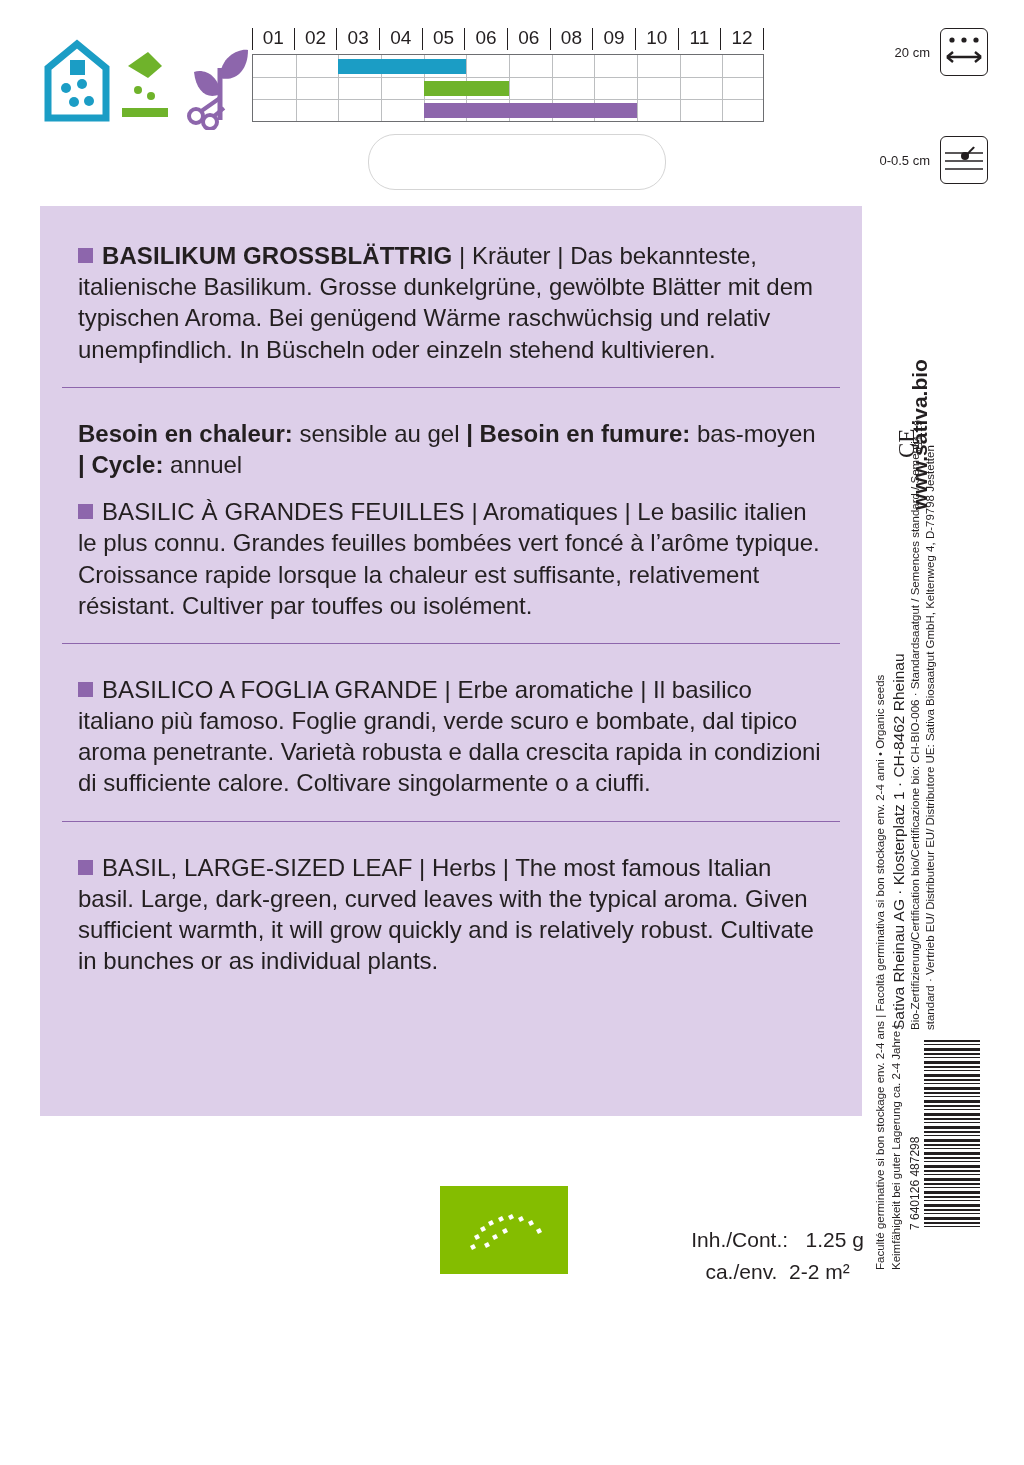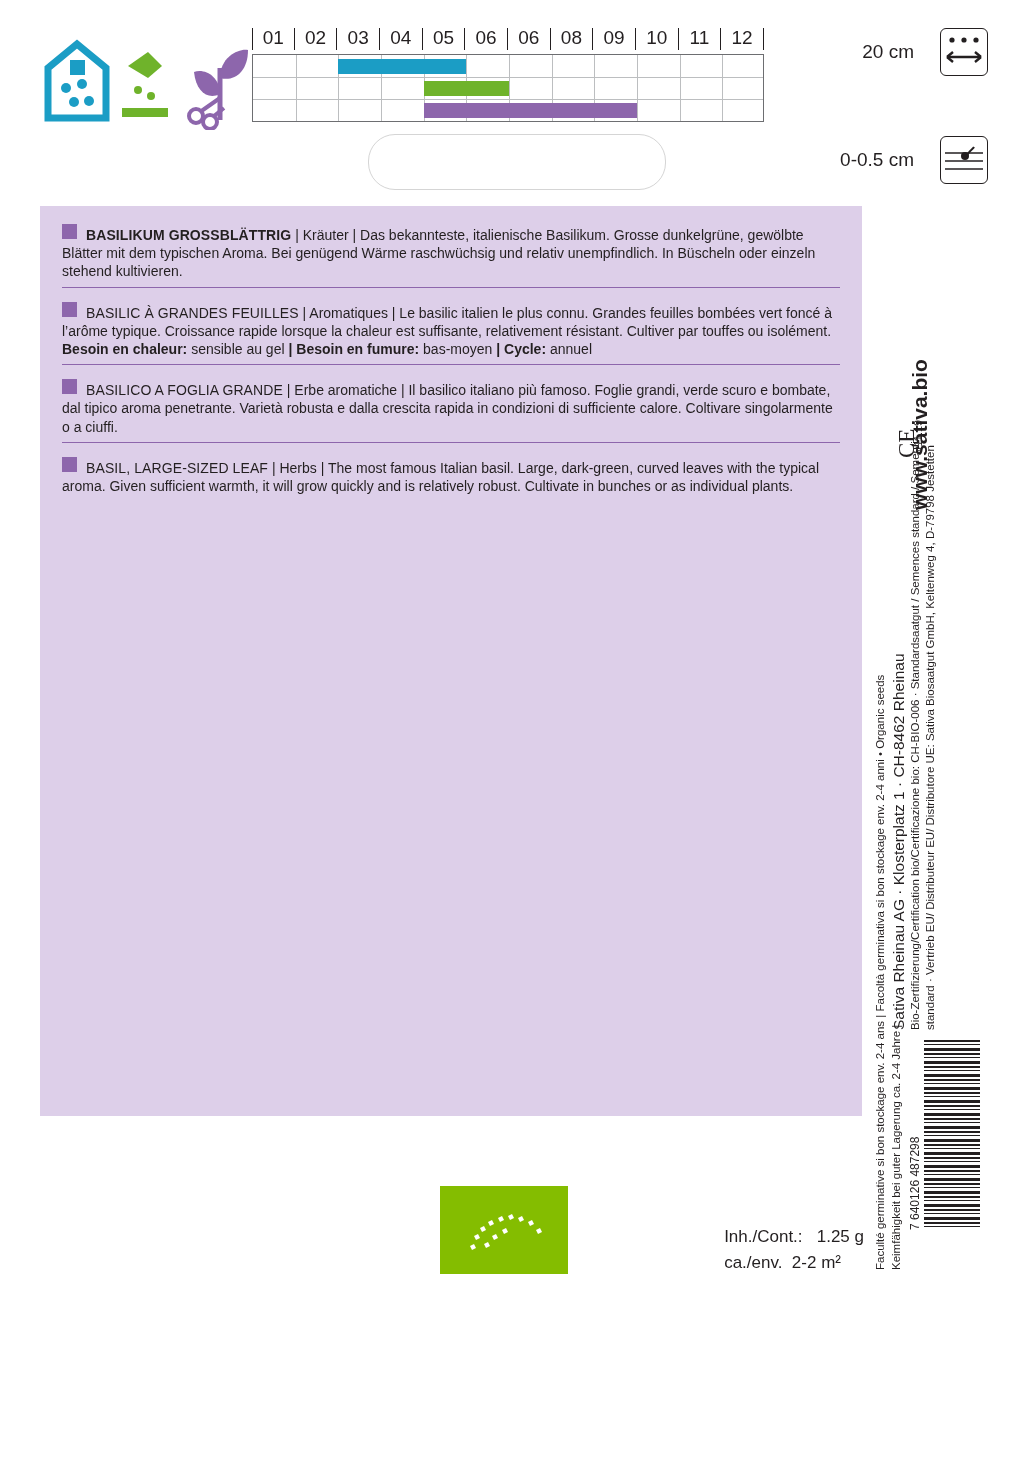--- a/index.html
+++ b/index.html
@@ -94,22 +94,22 @@
 
   
   .dist-block, .depth-block {
     position: absolute;
     display: flex;
     align-items: center;
   }
   .dist-block { right: 36px; top: 28px; }
   .depth-block { right: 36px; top: 136px; }
   .side-label {
-    font-size: 19px;
-    margin-right: 26px;
+    font-size: 13px;
+    margin-right: 10px;
     color: #231f20;
     white-space: nowrap;
   }
   .side-box {
     width: 46px;
     height: 46px;
     border: 1.5px solid #231f20;
     border-radius: 6px;
     position: relative;
     background: #fff;
@@ -134,22 +134,22 @@
     top: 206px;
     width: 822px;
     height: 910px;
     background: #ddcfe9;
     padding: 18px 22px 0 22px;
     box-sizing: border-box;
   }
   .lang-block { position: relative; padding-bottom: 6px; }
   .lang-block + .lang-block { border-top: 1.5px solid #8d66ac; padding-top: 14px; }
   .lang-block p {
-    margin: 0;
-    font-size: 14px;
+    margin: 16px;
+    font-size: 24px;
     line-height: 1.30;
     color: #231f20;
   }
   .sq {
     display: inline-block;
     width: 15px;
     height: 15px;
     background: #8d66ac;
     margin-right: 9px;
     vertical-align: 1px;
@@ -263,22 +263,22 @@
     top: 1186px;
     width: 128px;
     height: 88px;
     background: #84bd00;
   }
 
   .content-info {
     position: absolute;
     right: 160px;
     top: 1224px;
-    text-align: left;
-    font-size: 17px;
+    text-align: center;
+    font-size: 21px;
     line-height: 1.5;
     margin-left: 32px;
   }
   .content-info .row span.lbl { display: inline-block; }
 </style>
 </head>
 <body>
 
 <div class="packet">
 
@@ -383,32 +383,32 @@
       <p>
         <span class="sq"></span><span class="ttl b">BASILIKUM GROSSBLÄTTRIG</span>
         <span> | </span><span>Kräuter</span>
         <span> | </span><span>Das bekannteste, italienische Basilikum.</span>
         <span> </span><span>Grosse dunkelgrüne, gewölbte Blätter mit dem typischen Aroma. Bei genügend Wärme raschwüchsig und relativ unempfindlich. In Büscheln oder einzeln stehend kultivieren.</span>
       </p>
     </div>
 
     <div class="lang-block">
       <p>
-        <span class="sq"></span><span class="ttl">BASILIC À GRANDES FEUILLES</span>
-        <span> | </span><span>Aromatiques</span>
-        <span> | </span><span>Le basilic italien le plus connu.</span>
-        <span> </span><span>Grandes feuilles bombées vert foncé à l’arôme typique. Croissance rapide lorsque la chaleur est suffisante, relativement résistant. Cultiver par touffes ou isolément.</span>
-      </p>
-      <p>
         <span class="b">Besoin en chaleur:</span>
         <span>sensible au gel</span>
         <span class="b"> | </span><span class="b">Besoin en fumure:</span>
         <span>bas-moyen</span>
         <span class="b"> | </span><span class="b">Cycle:</span>
         <span>annuel</span>
+      </p>
+      <p>
+        <span class="sq"></span><span class="ttl">BASILIC À GRANDES FEUILLES</span>
+        <span> | </span><span>Aromatiques</span>
+        <span> | </span><span>Le basilic italien le plus connu.</span>
+        <span> </span><span>Grandes feuilles bombées vert foncé à l’arôme typique. Croissance rapide lorsque la chaleur est suffisante, relativement résistant. Cultiver par touffes ou isolément.</span>
       </p>
     </div>
 
     <div class="lang-block">
       <p>
         <span class="sq"></span><span class="ttl">BASILICO A FOGLIA GRANDE</span>
         <span> | </span><span>Erbe aromatiche</span>
         <span> | </span><span>Il basilico italiano più famoso.</span>
         <span> </span><span>Foglie grandi, verde scuro e bombate, dal tipico aroma penetrante. Varietà robusta e dalla crescita rapida in condizioni di sufficiente calore. Coltivare singolarmente o a ciuffi.</span>
       </p>

